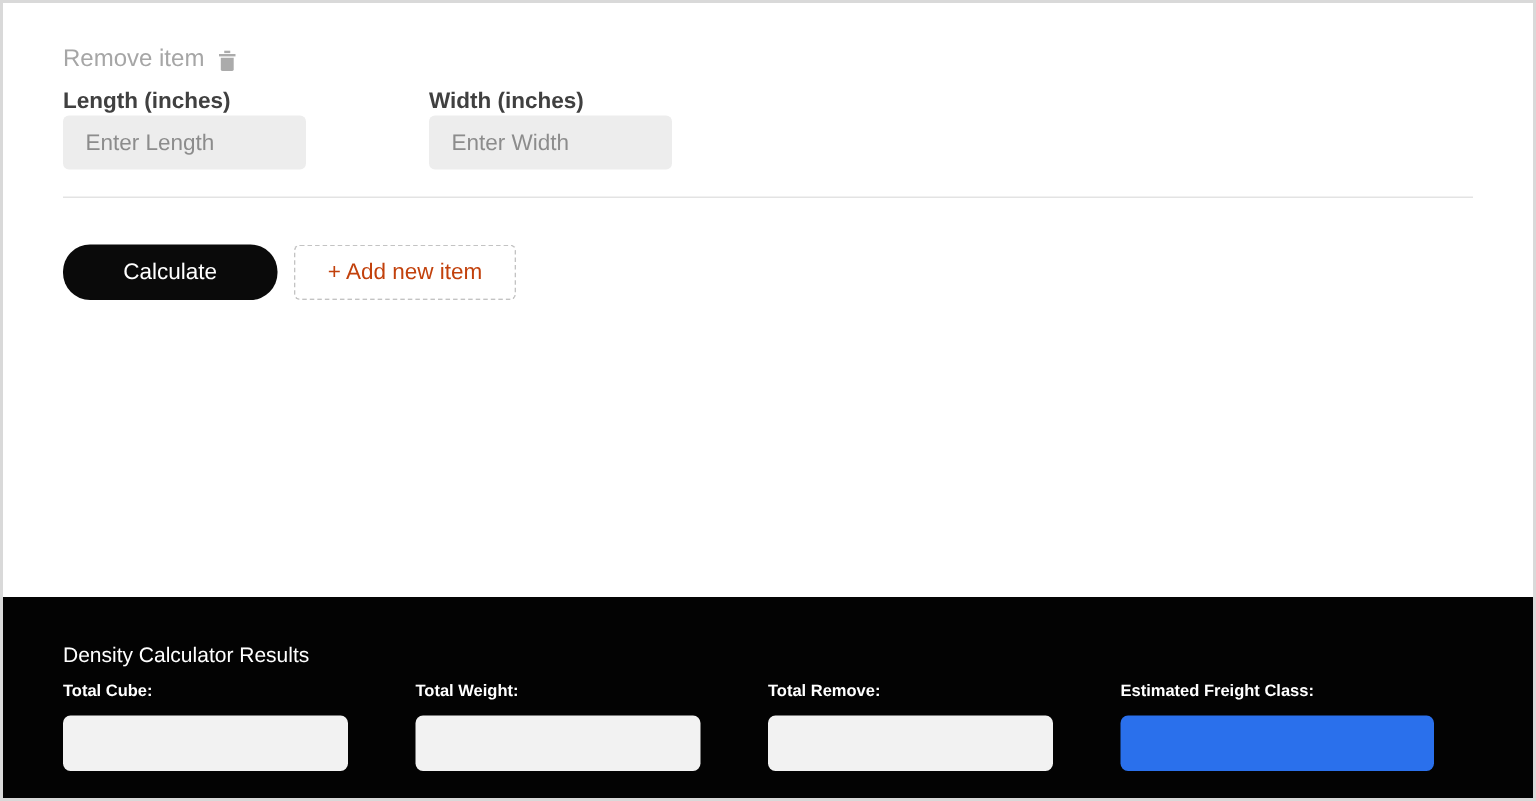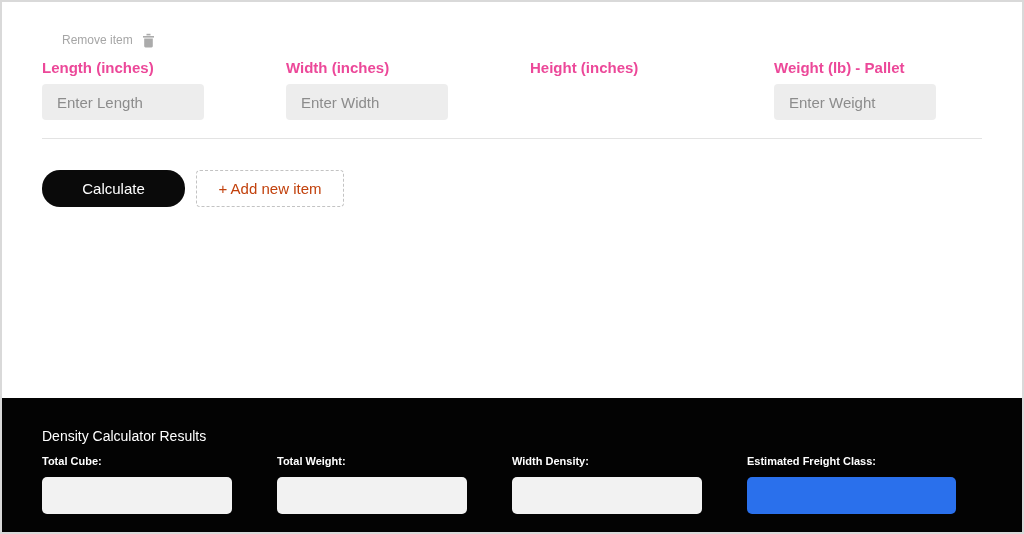--- a/index.html
+++ b/index.html
@@ -26,39 +26,38 @@
   .form-section { padding: 30px 40px 0 40px; }
 
   .remove-row {
     display: flex;
     align-items: center;
     gap: 9px;
     height: 16px;
     cursor: pointer;
   }
   .remove-label {
-    font-size: 12px;
+    font-size: 16px;
     color: #a6a6a6;
     line-height: 16px;
-    margin-left: 20px;
   }
   .trash { display: inline-flex; align-items: center; }
 
   .fields-grid {
     margin-top: 11px;
     display: grid;
     grid-template-columns: repeat(4, 162px);
     column-gap: 82px;
   }
   .field label {
     display: block;
     font-size: 15px;
     font-weight: bold;
-    color: #ec4899;
-    margin-bottom: 8px;
+    color: #404040;
+    margin-bottom: 1px;
     white-space: nowrap;
   }
   .field input {
     width: 100%;
     height: 36px;
     background: var(--field-bg, #ededed);
     border: none;
     border-radius: 4px;
     padding: 4px 15px;
     font-size: 15px;
@@ -167,25 +166,20 @@
     <div class="fields-grid">
       <div class="field">
         <label>Length (inches)</label>
         <input type="text" placeholder="Enter Length" style="">
       </div>
       <div class="field">
         <label>Width (inches)</label>
         <input type="text" placeholder="Enter Width" style="">
       </div>
       <div class="field">
-        <label>Height (inches)</label>
-      </div>
-      <div class="field">
-        <label>Weight (lb) - Pallet</label>
-        <input type="text" placeholder="Enter Weight" style="">
       </div>
     </div>
 
     <div class="divider"></div>
 
     <div class="actions-row">
       <button class="calculate-btn">Calculate</button>
       <button class="add-item-btn">+ Add new item</button>
     </div>
 
@@ -197,21 +191,21 @@
     <div class="results-grid">
       <div class="result">
         <div class="result-label">Total Cube:</div>
         <div class="result-box"></div>
       </div>
       <div class="result">
         <div class="result-label">Total Weight:</div>
         <div class="result-box"></div>
       </div>
       <div class="result">
-        <div class="result-label">Width Density:</div>
+        <div class="result-label">Total Remove:</div>
         <div class="result-box"></div>
       </div>
       <div class="result">
         <div class="result-label">Estimated Freight Class:</div>
         <div class="result-box blue"></div>
       </div>
     </div>
   </footer>
 
 </div>

